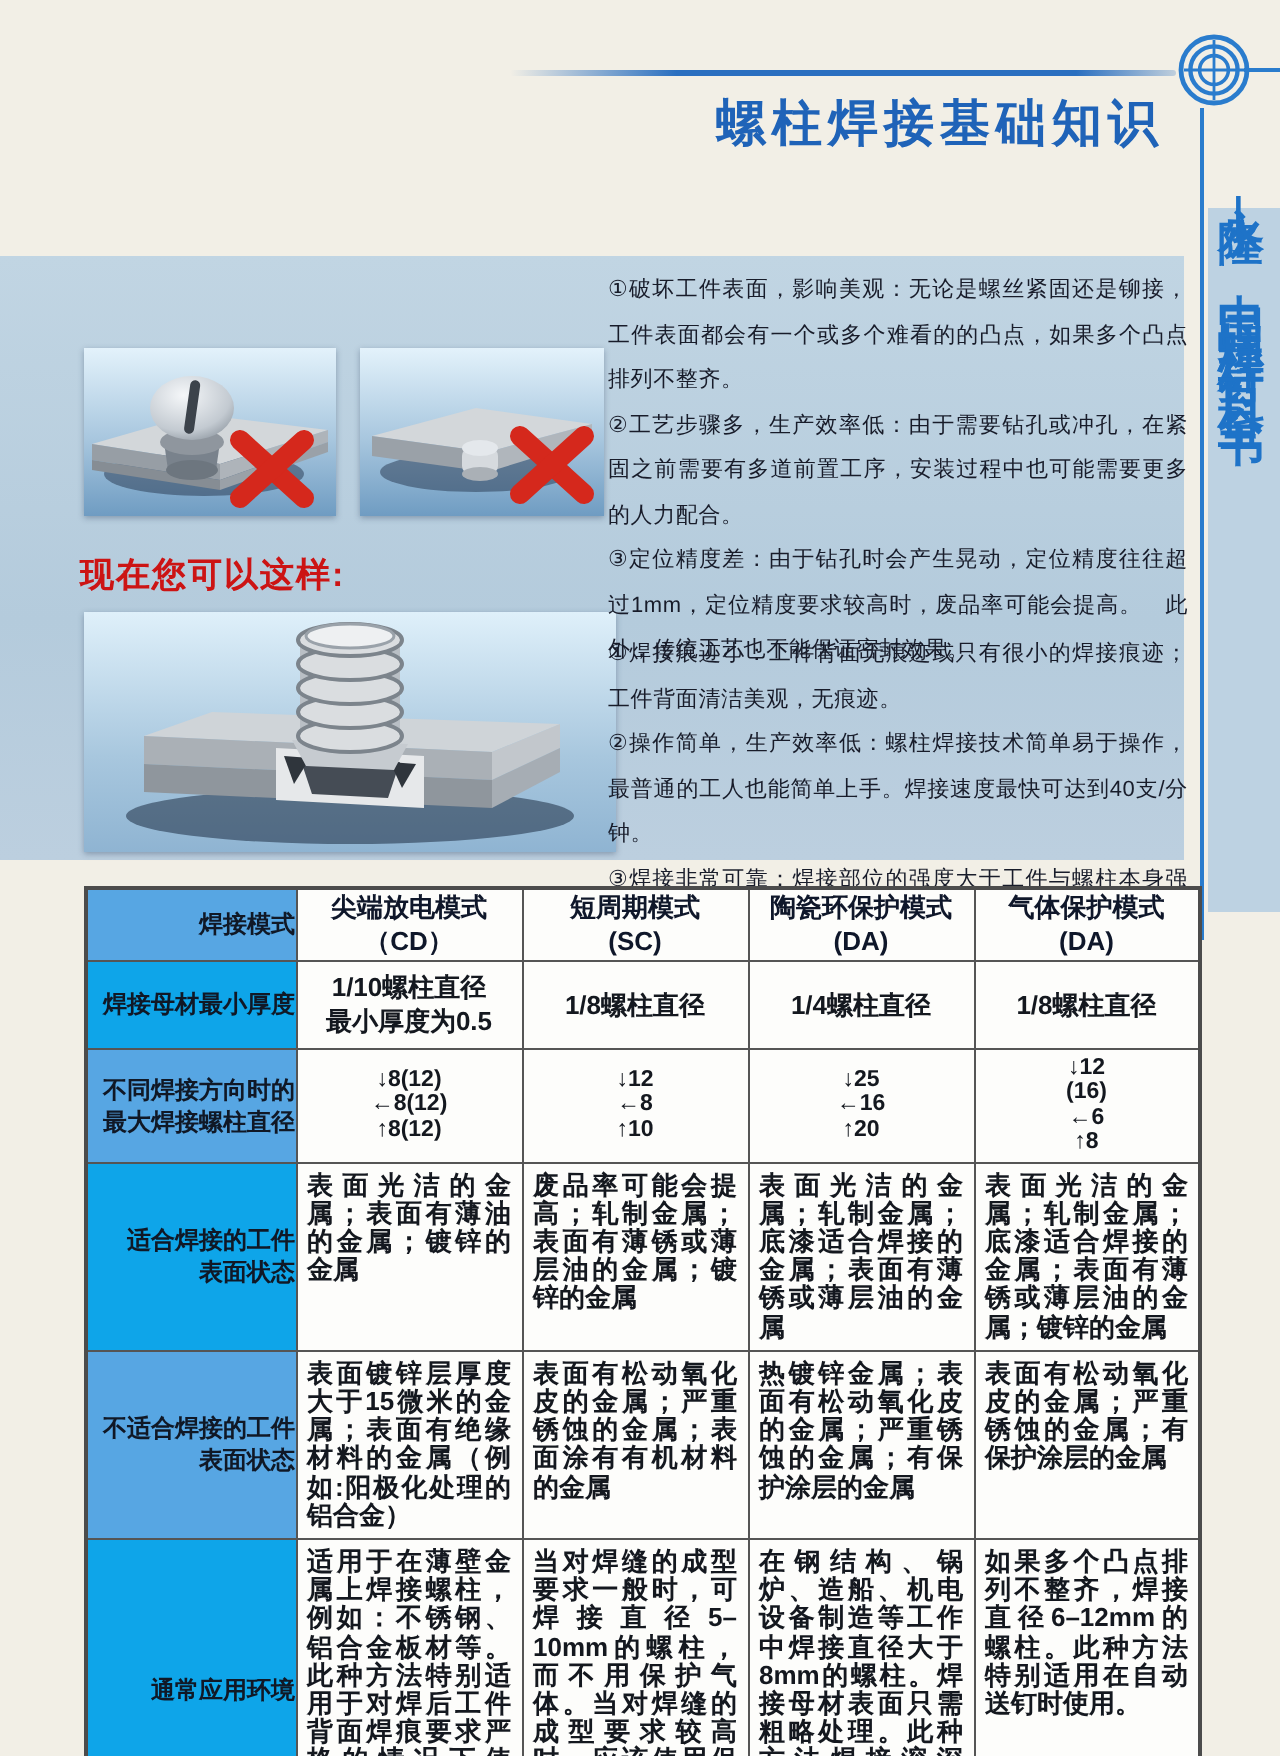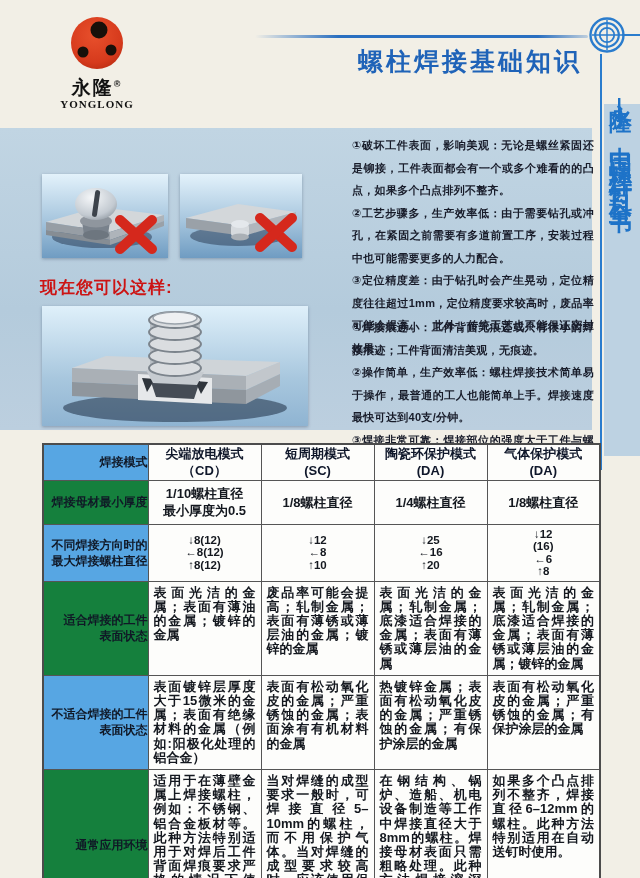--- a/index.html
+++ b/index.html
@@ -48,65 +48,48 @@
   .h-after  { left: 40px; top: 148px; }
 
   .photo { position: absolute; box-shadow: 0 1px 3px rgba(30,50,80,.35); }
   .photo svg { display: block; }
   .img-bolt  { left: 42px;  top: 46px; }
   .img-rivet { left: 180px; top: 46px; }
   .img-stud  { left: 42px;  top: 178px; }
 
   .points { position: absolute; left: 304px; width: 290px; color: #181c2a; }
   .points p {
-    font-size: 11px; font-weight: 700; line-height: 22.5px;
-    text-align: justify; letter-spacing: .3px; margin-left: 48px;
+    font-size: 11px; font-weight: 400; line-height: 22.5px;
+    text-align: justify; letter-spacing: .3px;
   }
   .points-before { top: 6px; }
   .points-after  { top: 188px; }
 
   
   table.modes {
     position: absolute; left: 42px; top: 443px; width: 557px;
     border-collapse: collapse; table-layout: fixed;
     background: #fdfdfb; border: 2px solid #4c4c4c;
   }
   table.modes td, table.modes th { border: 1px solid #555; vertical-align: middle; }
   .lbl { text-align: right; font-size: 12px; font-weight: bold; color: #101826; white-space: pre-line; line-height: 16px; }
   .lbl.bright { background: #57a6e3; }
-  .lbl.light  { background: #15803d; }
+  .lbl.light  { background: #0ea5e9; }
   .c-hdr  { text-align: center; font-size: 13px; font-weight: bold; color: #0f172a; white-space: pre-line; line-height: 17px; }
   .c-mid  { text-align: center; font-size: 13px; font-weight: bold; color: #14181f; white-space: pre-line; line-height: 17px; }
   .c-arw  { text-align: center; font-size: 11.5px; font-weight: bold; color: #14181f; white-space: pre-line; line-height: 12.5px; padding: 3px 0; }
   .c-txt  { text-align: justify; font-size: 13px; font-weight: 600; color: #14181f; line-height: 14.2px; padding: 4px 5px; vertical-align: top !important; }
   tr.r1 { height: 36px; } tr.r2 { height: 44px; } tr.r3 { height: 52px; }
   tr.r4 { height: 70px; } tr.r5 { height: 76px; } tr.r6 { height: 100px; }
 </style>
 </head>
 <body>
 
 <div class="page">
 
-  <div class="logo-block">
-    <svg class="logo-mark" width="62" height="60" viewBox="0 0 62 60">
-      <defs>
-        <radialGradient id="lg" cx="45%" cy="35%" r="75%">
-          <stop offset="0%" stop-color="#e8502c"></stop>
-            <stop offset="70%" stop-color="#d63a1c"></stop>
-            <stop offset="100%" stop-color="#b52a10"></stop>
-        </radialGradient>
-      </defs>
-      <circle cx="31" cy="29" r="26" fill="url(#lg)"></circle>
-      <circle cx="33" cy="16" r="8.5" fill="#18100a"></circle>
-      <circle cx="17" cy="38" r="5.5" fill="#18100a"></circle>
-      <circle cx="45" cy="36" r="5.5" fill="#18100a"></circle>
-    </svg>
-    <div class="logo-cn"><span>永隆</span><span class="logo-reg">®</span></div>
-    <div class="logo-en">YONGLONG</div>
-  </div>
 
   <div class="title-rule"></div>
   <div class="page-title">螺柱焊接基础知识</div>
 
   <div class="sidebar-strip"></div>
   <div class="sidebar-vline"></div>
   <div class="crosshair-stub"></div>
   <svg class="crosshair" width="42" height="42" viewBox="0 0 42 42">
     <g stroke="#2a7ccd" fill="none">
       <circle cx="21" cy="21" r="16.5" stroke-width="2.4"></circle>

